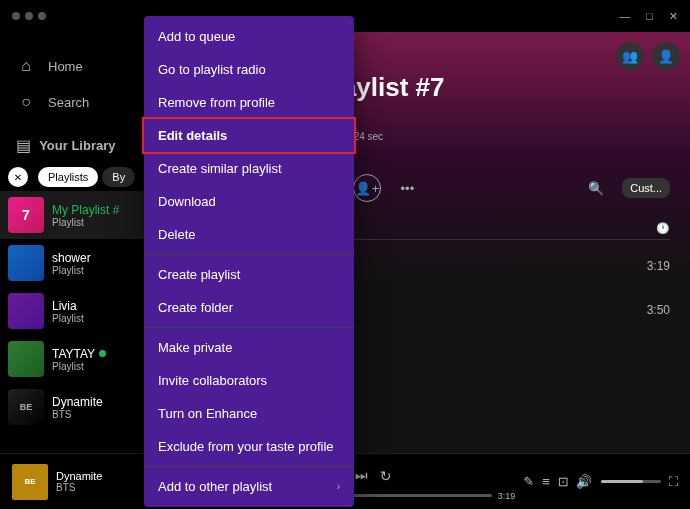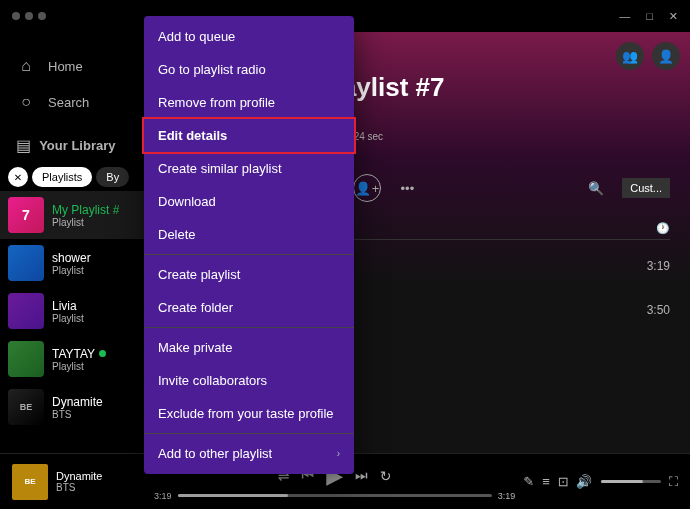--- a/index.html
+++ b/index.html
@@ -95,21 +95,21 @@
     .filter-btn {
       background: #2a2a2a;
       border: none;
       border-radius: 20px;
       color: #fff;
       font-size: 11px;
       padding: 4px 10px;
       cursor: pointer;
       white-space: nowrap;
     }
-    .filter-btn.active { background: #fff; color: #000; }
+    .filter-btn.active { background: #fff; color: #000; margin-left: 6px; }
     .library-list {
       flex: 1;
       overflow-y: auto;
       overflow-x: hidden;
     }
     .library-list::-webkit-scrollbar { width: 4px; }
     .library-list::-webkit-scrollbar-thumb { background: #555; border-radius: 2px; }
     .library-item {
       display: flex;
       align-items: center;
@@ -211,21 +211,21 @@
     }
     .ctrl-icon {
       width: 28px; height: 28px;
       border-radius: 50%; border: 1px solid #aaa;
       display: flex; align-items: center; justify-content: center;
       font-size: 13px; cursor: pointer; color: #aaa;
     }
     .ctrl-icon.plain { border: none; }
     .ctrl-spacer { flex: 1; }
     .ctrl-text {
-      font-size: 11px; color: #fff; background: #333; padding: 4px 8px; border-radius: 0; cursor: pointer;
+      font-size: 11px; color: #fff; background: #333; padding: 4px 8px; border-radius: 8px; cursor: pointer;
     }
 
     
     .track-list {
       padding: 0 20px;
     }
     .track-list-header {
       display: flex;
       align-items: center;
       padding: 4px 0;
@@ -557,20 +557,21 @@
     <div class="menu-item highlighted">Edit details</div>
     <div class="menu-item">Create similar playlist</div>
     <div class="menu-item">Download</div>
     <div class="menu-item">Delete</div>
     <div class="menu-divider"></div>
     <div class="menu-item">Create playlist</div>
     <div class="menu-item">Create folder</div>
     <div class="menu-divider"></div>
     <div class="menu-item">Make private</div>
     <div class="menu-item">Invite collaborators</div>
+    <div class="menu-item">Turn on Enhance</div>
     <div class="menu-item">Exclude from your taste profile</div>
     <div class="menu-divider"></div>
     <div class="menu-item">
       <span>Add to other playlist</span>
       <span class="menu-arrow">›</span>
     </div>
   </div>
 </div>
 
 </body></html>

